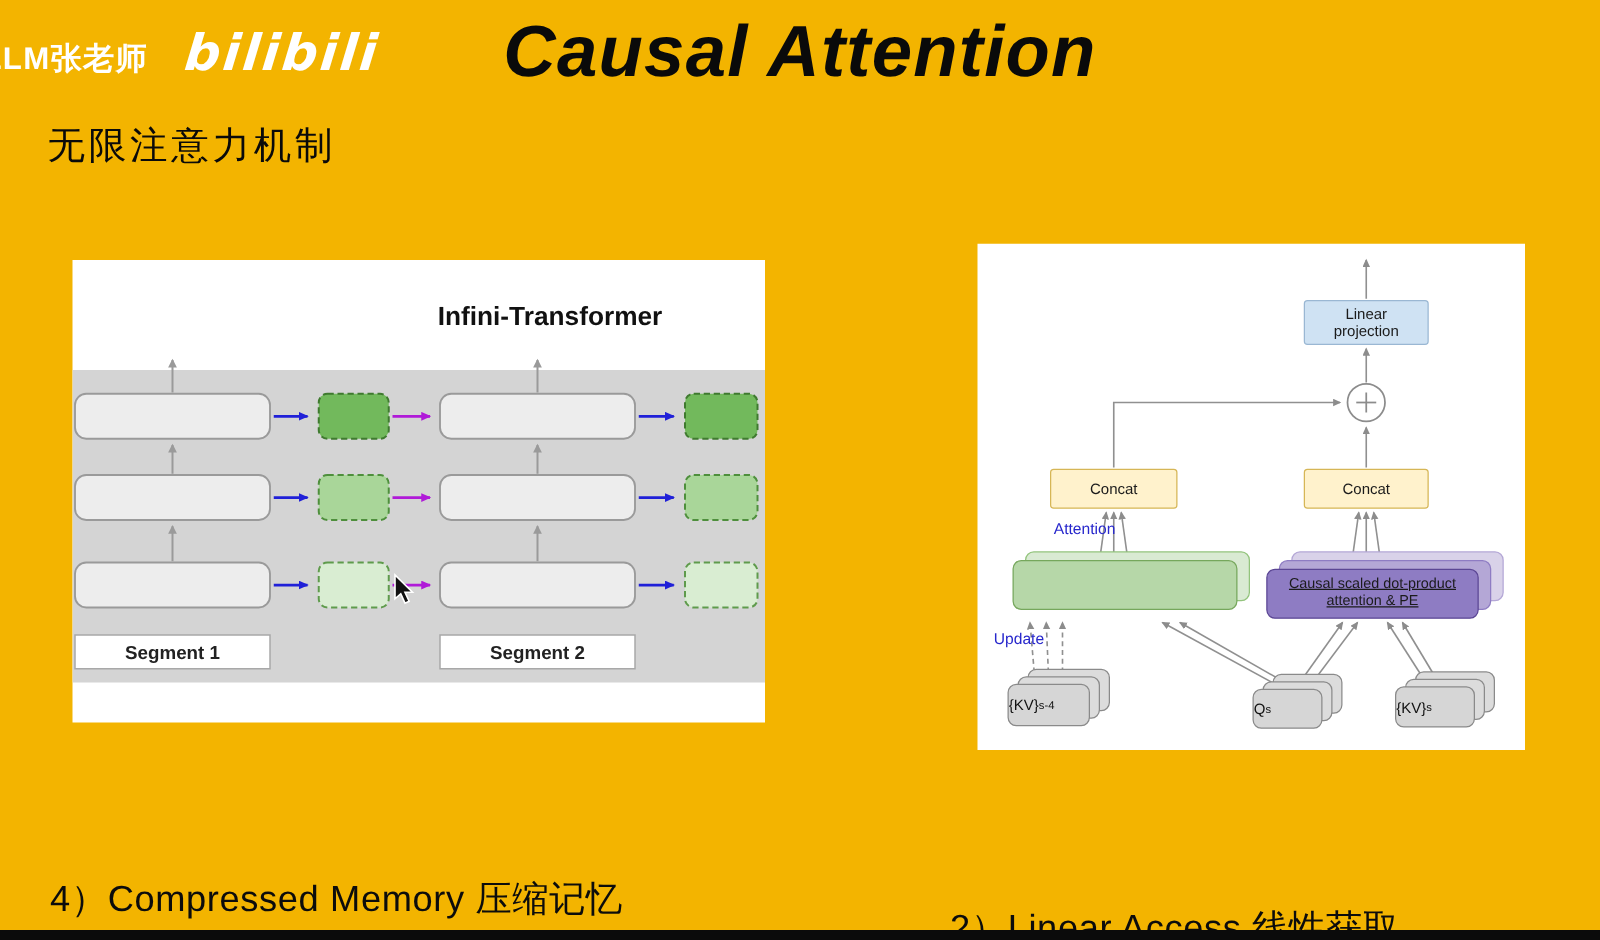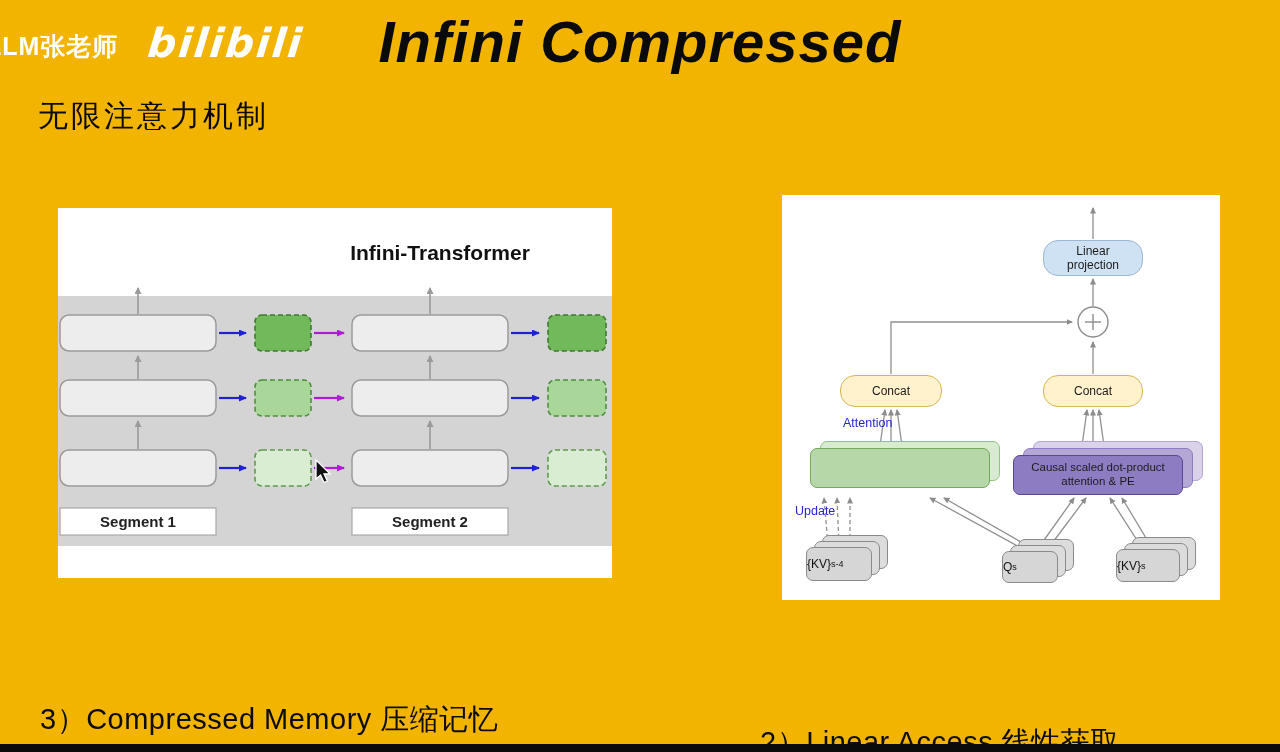--- a/index.html
+++ b/index.html
@@ -15,33 +15,33 @@
 
   .panel { position:absolute; background:#ffffff; }
   .left-panel  { left:58px;  top:208px; width:554px; height:370px; }
   .right-panel { left:782px; top:195px; width:438px; height:405px; }
   .abs { position:absolute; left:0; top:0; }
 
   .lt-title { font-size:21px; font-weight:bold; fill:#111; }
   .seg-text { font-size:15px; font-weight:600; fill:#222; }
 
   
-  .rp-box { position:absolute; display:flex; align-items:center; justify-content:center; text-align:center; border-radius:15px; font-size:12px; color:#1b1b1b; line-height:1.2; }
+  .rp-box { position:absolute; display:flex; align-items:center; justify-content:center; text-align:center; border-radius:3px; font-size:12px; color:#1b1b1b; line-height:1.2; }
   .lp-box { left:261px; top:45px; width:100px; height:36px; background:#cfe2f3; border:1px solid #9ab7d3; }
   .lp-box span { display:block; max-width:64px; }
   .concat-l { left:58px;  top:180px; width:102px; height:32px; background:#fff2cc; border:1px solid #d6b656; }
   .concat-r { left:261px; top:180px; width:100px; height:32px; background:#fff2cc; border:1px solid #d6b656; }
 
   .layer { position:absolute; border-radius:7px; }
   .green-l2 { left:38px; top:246px; width:180px; height:40px; background:#d9ead3; border:1px solid #93c47d; }
   .green-l1 { left:28px; top:253px; width:180px; height:40px; background:#b6d7a8; border:1px solid #76a75c; }
   .green-front { left:18px; top:260px; width:180px; height:40px; background:#93c47d; border:1.3px solid #4e7f38; font-size:11.5px; padding:0 8px; }
   .purple-l2 { left:251px; top:246px; width:170px; height:40px; background:#d9d2e9; border:1px solid #b4a7d6; }
   .purple-l1 { left:241px; top:253px; width:170px; height:40px; background:#b4a7d6; border:1px solid #8e7cc3; }
-  .purple-front { left:231px; top:260px; width:170px; height:40px; background:#8e7cc3; border:1.3px solid #5b4694; font-size:11.5px; padding:0 6px; }
+  .purple-front { left:231px; top:260px; width:170px; height:40px; background:#8e7cc3; border:1.3px solid #5b4694; font-size:11.5px; padding:0 6px;text-decoration:underline; }
 
   .blue-label { position:absolute; color:#2727cc; font-size:12.5px; }
   .retrieve-label { left:61px; top:221px; }
   .update-label { left:13px; top:309px; }
 
   .stack-layer, .stack-front { position:absolute; background:#dcdcdc; border:1.3px solid #8a8a8a; border-radius:7px; }
   .stack-front { background:#d6d6d6; display:flex; align-items:center; font-size:12px; color:#111; }
   .stack-front sub { font-size:9px; }
   .kvp-l2 { left:40px; top:340px; width:66px; height:34px; }
   .kvp-l1 { left:32px; top:346px; width:66px; height:34px; }
@@ -60,21 +60,21 @@
   .bottom-bar { position:absolute; left:0; bottom:0; width:100%; height:8px; background:#0b0b0b; }
 </style>
 </head>
 <body>
 
 <div class="page">
 
   <div class="watermark">LLM张老师</div>
   <div class="bili-logo">bilibili</div>
 
-  <h1 class="title">Infini Compressed</h1>
+  <h1 class="title">Causal Attention</h1>
   <div class="subtitle">无限注意力机制</div>
 
   <div class="panel left-panel">
     <svg class="abs" width="554" height="370" viewBox="0 0 554 370">
       <defs>
         <marker id="ab" markerWidth="9" markerHeight="8" refX="7" refY="3.5" orient="auto" markerUnits="userSpaceOnUse">
           <path d="M0,0 L8,3.5 L0,7 Z" fill="#2020d8"></path>
         </marker>
         <marker id="ap" markerWidth="9" markerHeight="8" refX="7" refY="3.5" orient="auto" markerUnits="userSpaceOnUse">
           <path d="M0,0 L8,3.5 L0,7 Z" fill="#b01ad8"></path>
@@ -212,17 +212,17 @@
     </div>
 
     <div class="stack-layer kvc-l2"></div>
     <div class="stack-layer kvc-l1"></div>
     <div class="stack-front kvc-f">
       <span>{KV}</span>
         <sub>s</sub>
     </div>
   </div>
 
-  <div class="caption caption-left">3）Compressed Memory 压缩记忆</div>
+  <div class="caption caption-left">4）Compressed Memory 压缩记忆</div>
   <div class="caption caption-right">2）Linear Access 线性获取</div>
 
   <div class="bottom-bar"></div>
 </div>
 
 </body></html>

